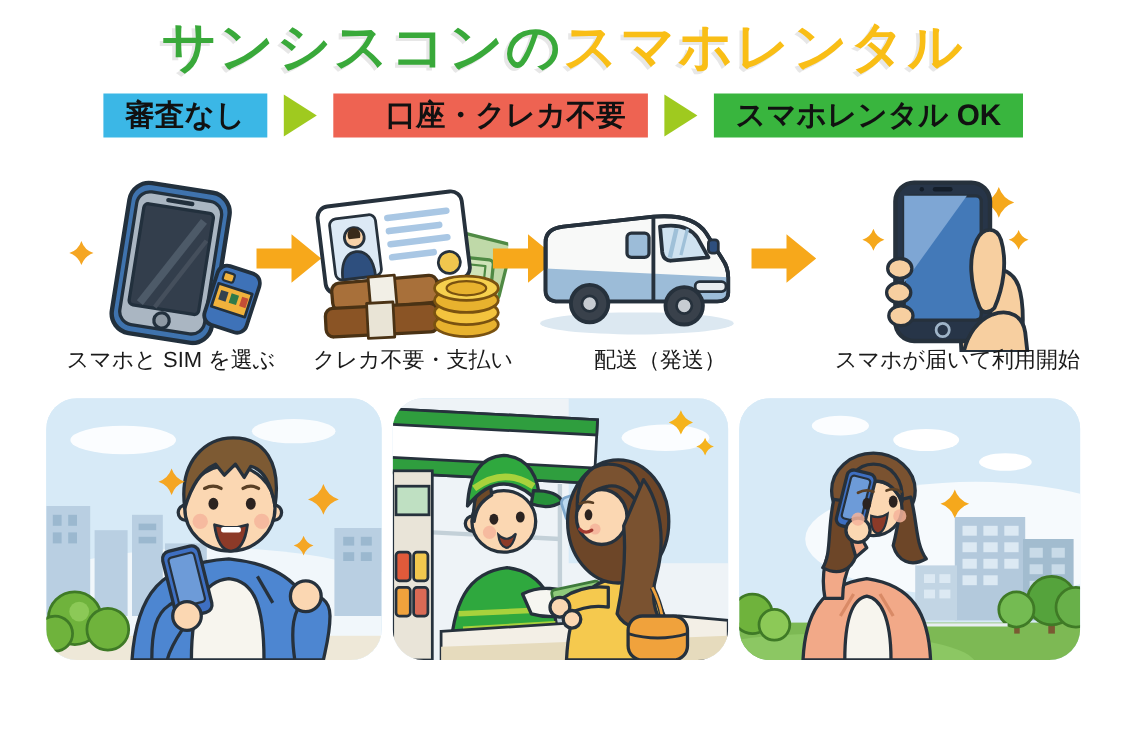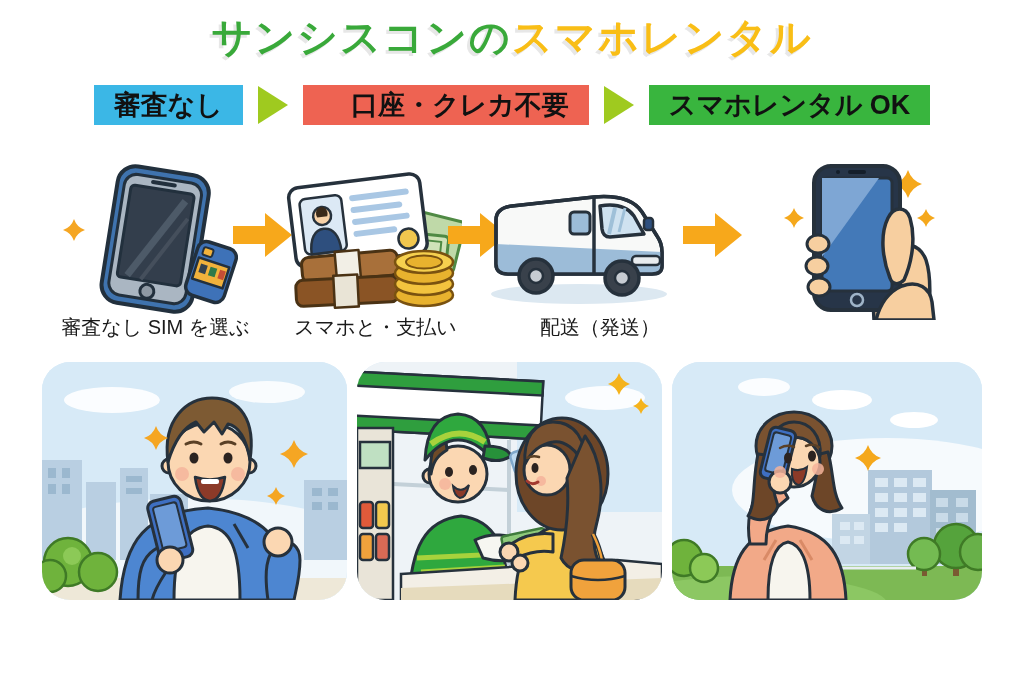--- a/index.html
+++ b/index.html
@@ -1,20 +1,20 @@
 <!DOCTYPE html>
 <html><head>
 <meta charset="utf-8">
 <style>
   html,body{margin:0;padding:0;background:#ffffff;}
   body{font-family:"Liberation Sans","DejaVu Sans",sans-serif;}
   .page{position:relative;width:1024px;height:683px;background:#ffffff;overflow:hidden;}
 
   .title{position:absolute;top:10px;left:0;width:100%;text-align:center;
-         font-size:40px;font-weight:800;letter-spacing:2px;
+         font-size:49px;font-weight:800;letter-spacing:2px;
          text-shadow:-3px 3px 0 rgba(120,120,120,0.18);}
   .title span{white-space:nowrap;}
 
   .badge-row{position:absolute;top:84px;left:0;width:100%;height:42px;
              display:flex;justify-content:center;align-items:center;gap:15px;}
   .badge{height:40px;display:flex;align-items:center;padding:0 20px;
          font-size:27px;font-weight:700;color:#111;white-space:nowrap;}
   .chevron{width:0;height:0;border-top:19px solid transparent;border-bottom:19px solid transparent;
            border-left:30px solid #9fca1f;}
 
@@ -155,23 +155,24 @@
       <circle cx="60" cy="14" r="2" fill="#141e2a" stroke="none"></circle>
       <rect x="70" y="12" width="18" height="4" rx="2" fill="#141e2a" stroke="none"></rect>
       <ellipse cx="40" cy="86" rx="11" ry="9" fill="#f7cfa0" stroke-width="3"></ellipse>
       <ellipse cx="39" cy="108" rx="11" ry="9" fill="#f7cfa0" stroke-width="3"></ellipse>
       <ellipse cx="41" cy="129" rx="11" ry="9" fill="#f7cfa0" stroke-width="3"></ellipse>
       <path d="M112 120 C104 100 102 76 110 60 C116 48 128 48 132 60 C138 80 134 104 126 122 C120 128 114 126 112 120 Z" fill="#f7cfa0" stroke-width="3.5"></path>
       <path d="M98 162 C102 146 110 134 124 128 C140 122 152 130 154 144 L156 162 Z" fill="#f7cfa0" stroke-width="3.5"></path>
     </g>
   </svg>
 
-  <div class="step-label" style="left:38px;width:235px;">審査なし SIM を選ぶ</div>
-  <div class="step-label" style="left:283px;width:185px;">スマホと・支払い</div>
+  <div class="step-label" style="left:38px;width:235px;">スマホと SIM を選ぶ</div>
+  <div class="step-label" style="left:283px;width:185px;">クレカ不要・支払い</div>
   <div class="step-label" style="left:520px;width:160px;font-family:Liberation Mono, monospace;">配送（発送）</div>
+  <div class="step-label" style="left:748px;width:245px;">スマホが届いて利用開始</div>
 
   <div class="panel" style="left:42px;width:305px;">
     <svg width="305" height="238" viewBox="0 0 305 238">
       <rect width="305" height="238" fill="#d7eaf7"></rect>
       <ellipse cx="70" cy="38" rx="48" ry="13" fill="#ffffff" opacity="0.9"></ellipse>
       <ellipse cx="225" cy="30" rx="38" ry="11" fill="#ffffff" opacity="0.85"></ellipse>
       <ellipse cx="150" cy="208" rx="215" ry="72" fill="#f1f7fb"></ellipse>
       <g fill="#b9cfe2">
         <rect x="0" y="98" width="40" height="100"></rect>
         <rect x="44" y="120" width="30" height="78"></rect>

